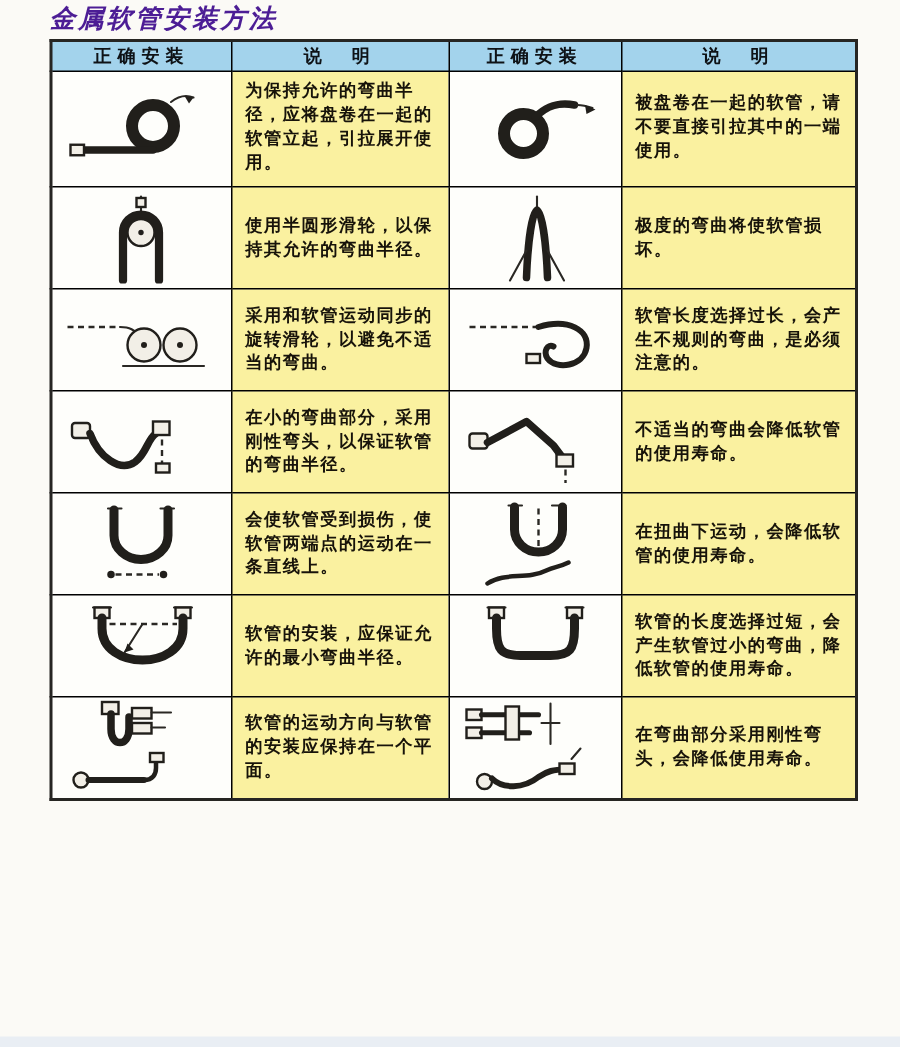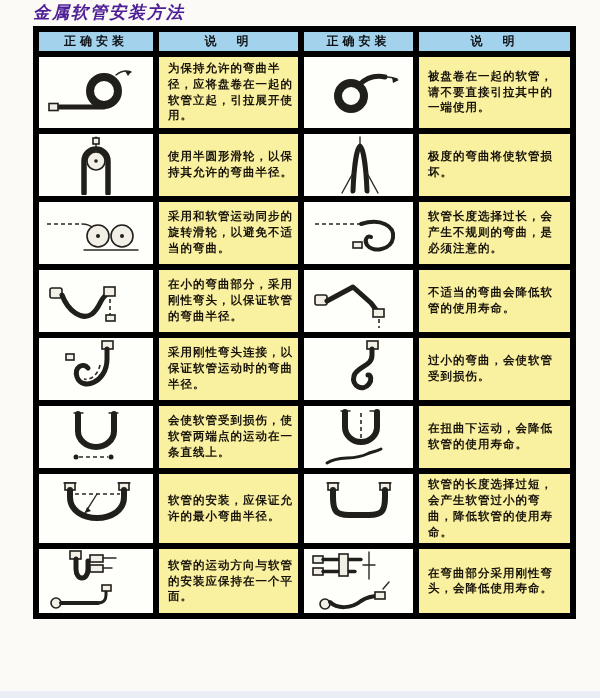--- a/index.html
+++ b/index.html
@@ -14,21 +14,21 @@
     position:absolute; left:33px; top:1px;
     font-family:"DejaVu Serif", serif;
     font-style:italic; font-weight:bold;
     font-size:17px; letter-spacing:2px; color:#4c1d95;
   }
   table.guide {
     position:absolute; left:33px; top:26px;
     width:537px; border-collapse:collapse; table-layout:fixed;
     border:2px solid #262522;
   }
-  table.guide th, table.guide td { border:6px solid #000000; }
+  table.guide th, table.guide td { border:1px solid #000000; }
   thead th {
     background:#a3d3ec; height:17px;
     font-size:12px; font-weight:bold; color:#0e1216;
     letter-spacing:4px; text-align:center; padding:1px 0;
   }
   tbody tr { height:68px; }
   tbody tr.first { height:77px;font-family:Liberation Serif, serif; }
   td.img { background:#fefefb; text-align:center; vertical-align:middle; padding:0; }
   td.note {
     background:#faf1a0; vertical-align:middle;
@@ -151,38 +151,20 @@
         <svg class="illo" width="100" height="60" viewBox="0 0 100 60" aria-label="improper-sharp-bend-between-fittings-illustration">
           <rect class="fit" x="6" y="24" width="12" height="10" rx="2"></rect>
           <path class="hose" d="M18 30 L44 16 L62 32 L68 40" stroke-width="5" stroke-linejoin="miter"></path>
           <rect class="fit" x="64" y="38" width="11" height="8"></rect>
           <path class="dash" d="M70 48 L70 57"></path>
         </svg>
       </td>
       <td class="note">不适当的弯曲会降低软管的使用寿命。</td>
     </tr>
 
-    <tr>
-      <td class="img">
-        <svg class="illo" width="92" height="60" viewBox="0 0 92 60" aria-label="rigid-elbow-connection-hook-illustration">
-          <rect class="fit" x="52" y="2" width="11" height="8"></rect>
-          <path class="hose" d="M57 10 L57 20 C57 44 32 52 27 38 C24 28 33 23 38 29" stroke-width="5"></path>
-          <rect class="fit" x="16" y="15" width="8" height="6"></rect>
-          <path class="dash" d="M50 26 C48 36 40 42 34 40"></path>
-        </svg>
-      </td>
-      <td class="note">采用刚性弯头连接，以保证软管运动时的弯曲半径。</td>
-      <td class="img">
-        <svg class="illo" width="92" height="60" viewBox="0 0 92 60" aria-label="too-small-bend-curl-illustration">
-          <rect class="fit" x="54" y="2" width="11" height="8"></rect>
-          <path class="hose" d="M59 10 L59 16 C59 28 44 27 41 37 C38 47 50 53 56 45 C59 41 58 36 55 36" stroke-width="5"></path>
-        </svg>
-      </td>
-      <td class="note">过小的弯曲，会使软管受到损伤。</td>
-    </tr>
 
     <tr>
       <td class="img">
         <svg class="illo" width="100" height="60" viewBox="0 0 100 60" aria-label="u-hose-end-motion-in-line-illustration">
           <path class="thin" d="M28 6 L37 6 M63 6 L72 6"></path>
           <path class="hose" d="M32 7 L32 24 A18 16 0 0 0 68 24 L68 7" stroke-width="6"></path>
           <circle class="dot" cx="30" cy="50" r="2.5"></circle>
           <path class="dash" d="M33 50 L62 50"></path>
           <circle class="dot" cx="65" cy="50" r="2.5"></circle>
         </svg>

